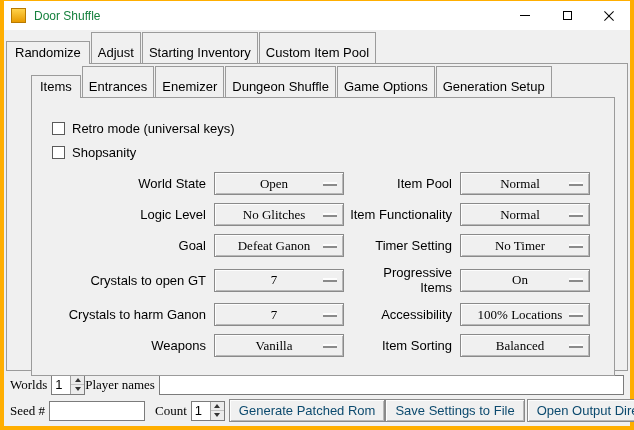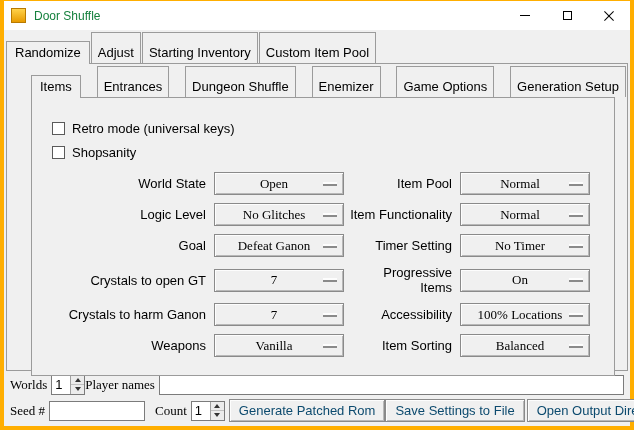--- a/index.html
+++ b/index.html
@@ -18,21 +18,21 @@
   .ic-close { width:12px; height:12px; position:relative; }
   .ic-close::before,.ic-close::after { content:""; position:absolute; left:50%; top:50%; width:13px; height:1px; background:#000; }
   .ic-close::before { transform:translate(-50%,-50%) rotate(45deg); }
   .ic-close::after { transform:translate(-50%,-50%) rotate(-45deg); }
 
   .inner { background:var(--bg); height:calc(100% - 29px); display:flex; flex-direction:column; }
 
   
   .tabstrip { display:flex; align-items:flex-end; position:relative; z-index:3; }
   .main-tabstrip { padding:2px 0 0 2px; }
-  .sub-tabstrip { padding:2px 0 0 24px;justify-content:space-between; }
+  .sub-tabstrip { padding:2px 0 0 24px; }
   .tab { font-size:13px; color:#000; background:var(--bg); border:1px solid #9b9b9b; border-bottom:none; padding:12px 6px 3px; margin-right:1px; white-space:nowrap; }
   .tab.sel { padding:3px 8px 4px; margin-bottom:-1px; z-index:4; position:relative; }
 
   .main-panel { flex:1; border:1px solid #9b9b9b; margin:0 2px; position:relative; z-index:1; display:flex; flex-direction:column; background:var(--bg); min-height:0; }
   .sub-panel { flex:1; border:1px solid #9b9b9b; margin:0 12px 8px 24px; padding:18px; position:relative; z-index:1; background:var(--bg); }
 
   
   .cb-row { display:flex; align-items:center; gap:7px; height:20px; margin:2px 0 4px 2px; cursor:default; }
   .cbox { width:13px; height:13px; background:#fff; border:1px solid #5a5a5a; }
   .cb-label { font-size:13px; }
@@ -94,22 +94,22 @@
       <div class="tab">Adjust</div>
       <div class="tab">Starting Inventory</div>
       <div class="tab">Custom Item Pool</div>
     </div>
 
     <div class="main-panel">
 
       <div class="tabstrip sub-tabstrip">
         <div class="tab sel">Items</div>
         <div class="tab">Entrances</div>
+        <div class="tab">Enemizer</div>
         <div class="tab">Dungeon Shuffle</div>
-        <div class="tab">Enemizer</div>
         <div class="tab">Game Options</div>
         <div class="tab">Generation Setup</div>
       </div>
 
       <div class="sub-panel">
 
         <div class="cb-row">
           <span class="cbox"></span>
           <span class="cb-label">Retro mode (universal keys)</span>
         </div>

